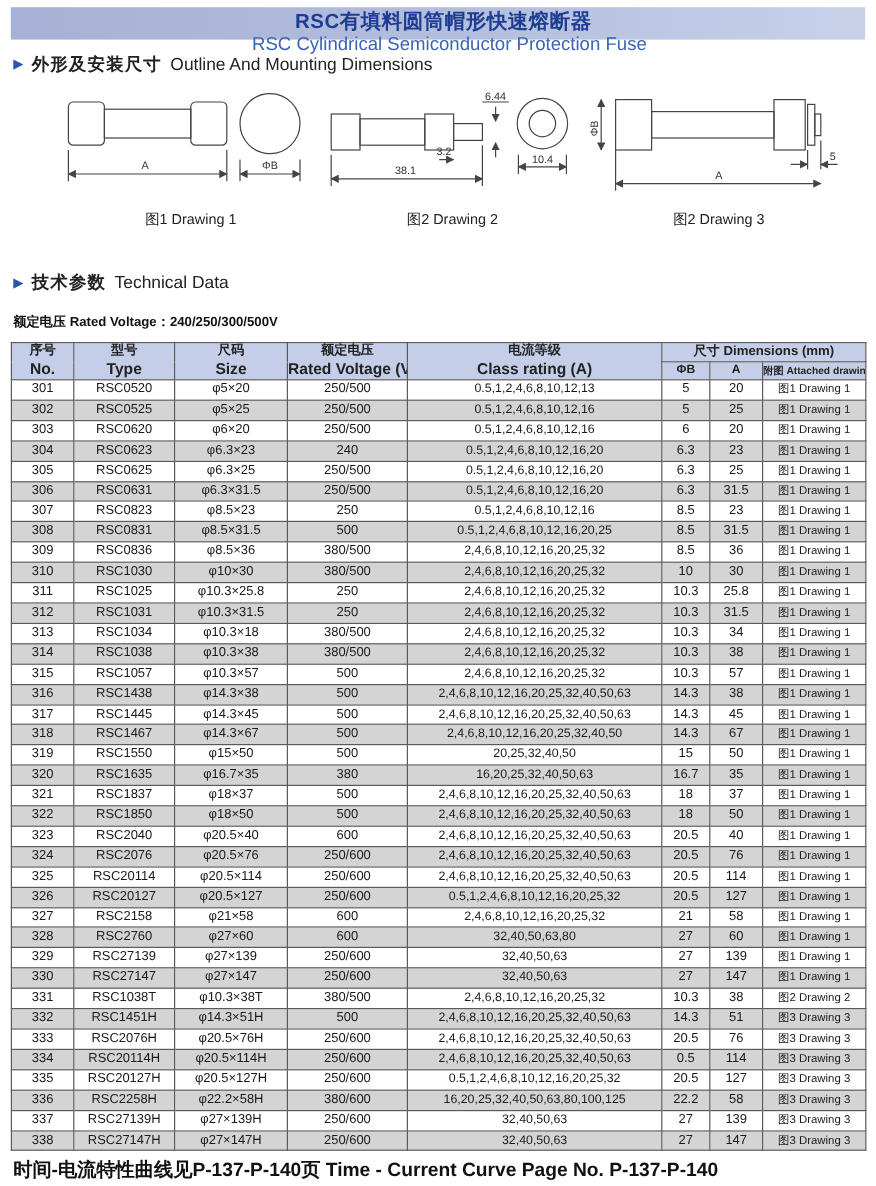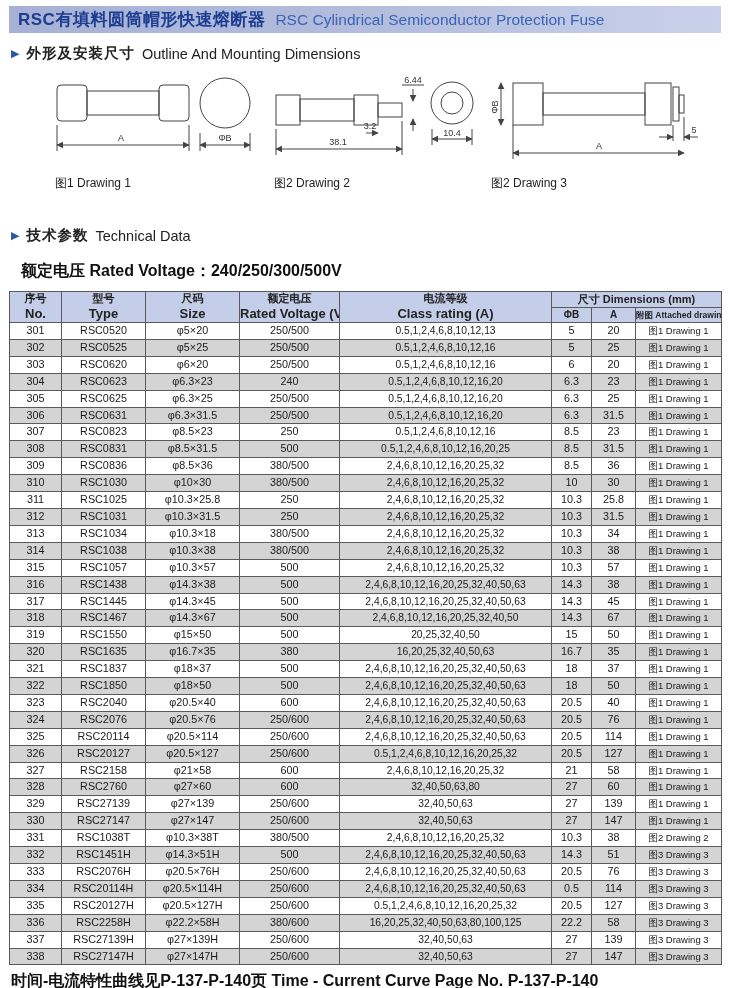--- a/index.html
+++ b/index.html
@@ -1,37 +1,37 @@
 <!DOCTYPE html>
 <html><head>
 <meta charset="utf-8">
 <style>
   html,body{margin:0;padding:0;}
   body{width:730px;height:988px;background:#fff;color:#1a1a1a;
        font-family:"Liberation Sans","DejaVu Sans",sans-serif;overflow:hidden;}
   .page{padding:4px 9px 0 9px;}
 
   .titlebar{height:27px;background:linear-gradient(90deg,#a6b1d5 0%,#b4bede 55%,#c9d1ea 100%);
-            display:flex;align-items:center;padding-left:9px;margin-top:2px;}
+            display:flex;align-items:center;padding-left:9px;margin-top:2px;flex-direction:column;}
   .titlebar .cn{font-weight:bold;color:#1c3d92;font-size:17px;letter-spacing:.5px;}
   .titlebar .en{color:#3a64b5;font-size:15.5px;margin-left:10px;}
 
   .section-head{display:flex;align-items:center;margin:11px 0 0 2px;font-size:14.5px;color:#222;}
   .tri{color:#2b55a8;font-size:11px;margin-right:7px;}
   .sh-cn{font-weight:bold;letter-spacing:1px;}
   .sh-en{margin-left:7px;}
 
   .drawings{display:flex;justify-content:space-between;align-items:flex-start;
             padding:12px 14px 0 46px;height:140px;}
-  .drawing{text-align:left;}
+  .drawing{text-align:center;}
   .drawing svg{display:block;margin:0 auto;}
   .dlabel{font-size:12px;color:#222;margin-top:8px;}
   svg text{font-family:"Liberation Sans","DejaVu Sans",sans-serif;font-size:9px;fill:#333;}
 
-  .ratings{display:flex;gap:6px;font-weight:bold;font-size:16px;margin:16px 2px 9px 12px;color:#111;white-space:nowrap;}
+  .ratings{display:flex;gap:6px;font-weight:bold;font-size:11px;margin:16px 2px 9px 2px;color:#111;white-space:nowrap;}
 
   table{border-collapse:collapse;width:712px;table-layout:fixed;font-size:11px;}
   th,td{border:1px solid #5a5a5a;text-align:center;vertical-align:middle;
         padding:0;overflow:hidden;white-space:nowrap;}
   table{border:1.5px solid #444;}
   thead th{background:#c5cee8;font-weight:bold;color:#222;line-height:1.25;}
   thead .h2{font-size:10px;}
   thead th .sub{display:block;font-size:13px;font-weight:bold;}
   tbody td{height:15.9px;line-height:15.9px;}
   tbody tr.stripe td{background:#d4d4d4;}

